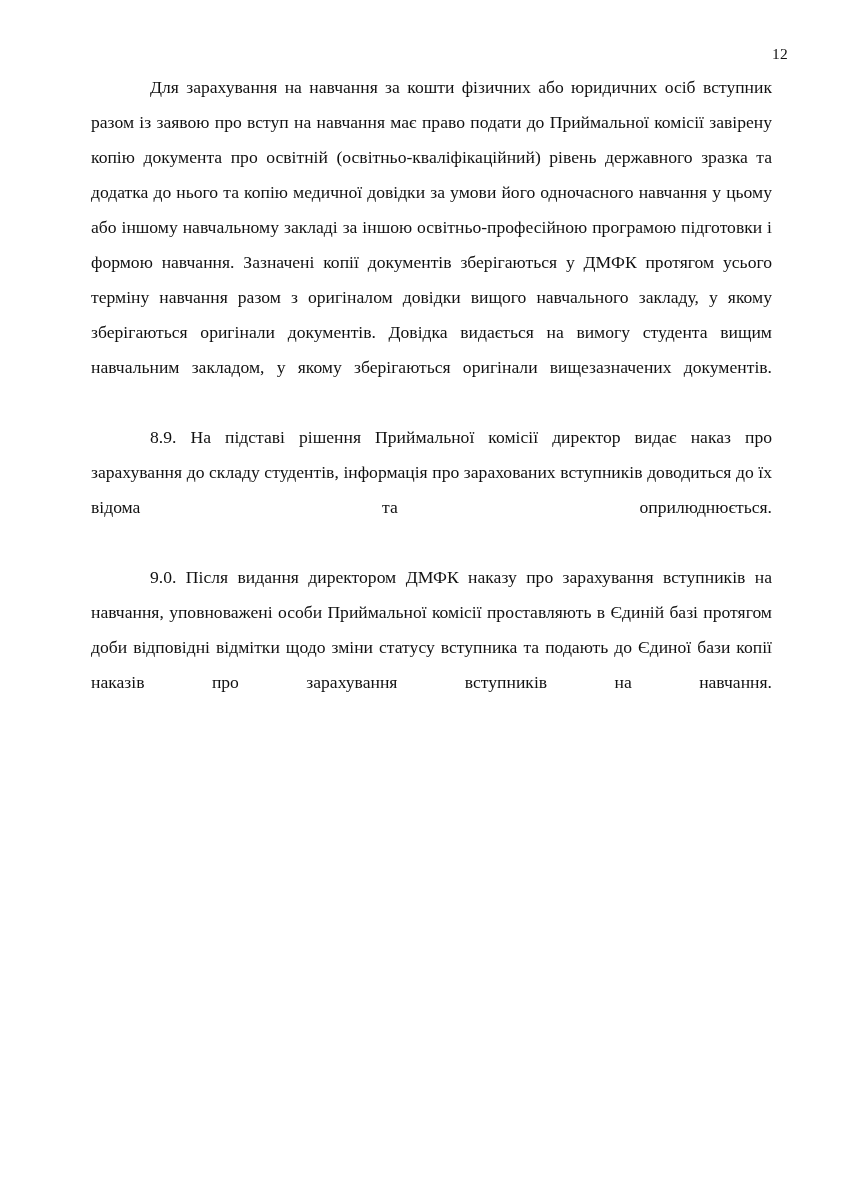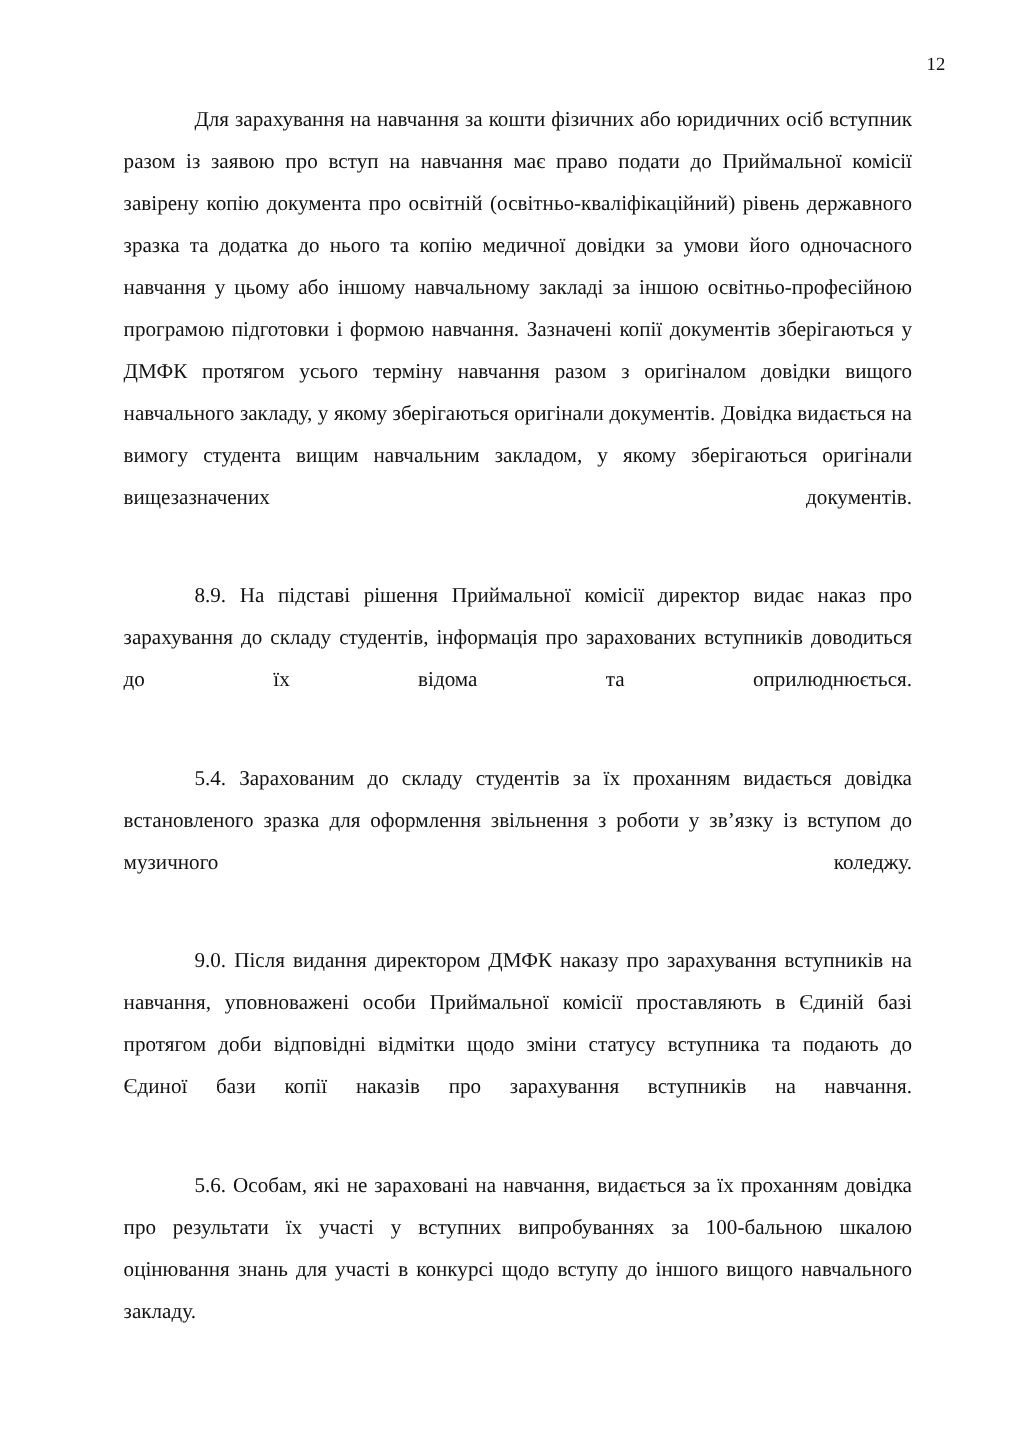--- a/index.html
+++ b/index.html
@@ -39,21 +39,21 @@
   }
 
   .content {
     position: absolute;
     top: 70px;
     left: 91px;
     width: 681px;
   }
 
   p.para {
-    margin: 12px;
+    margin: 0;
     padding: 0;
     font-size: 17.6px;
     line-height: 35px;
     text-align: justify;
     text-indent: 59px;
     text-justify: inter-word;
     word-spacing: 0.1px;
     hyphens: none;
     color: #111111;
     font-family: Liberation Serif, serif;
@@ -69,18 +69,16 @@
 </head>
 <body>
 
 <div class="page">
 
   <div class="page-number">12</div>
 
   <div class="content">
     <p class="para">Для зарахування на навчання за кошти фізичних або юридичних осіб вступник разом із заявою про вступ на навчання має право подати до Приймальної комісії завірену копію документа про освітній (освітньо-кваліфікаційний) рівень державного зразка та додатка до нього та копію медичної довідки за умови його одночасного навчання у цьому або іншому навчальному закладі за іншою освітньо-професійною програмою підготовки і формою навчання. Зазначені копії документів зберігаються у ДМФК протягом усього терміну навчання разом з оригіналом довідки вищого навчального закладу, у якому зберігаються оригінали документів. Довідка видається на вимогу студента вищим навчальним закладом, у якому зберігаються оригінали вищезазначених документів.</p>
     <p class="para">8.9. На підставі рішення Приймальної комісії директор видає наказ про зарахування до складу студентів, інформація про зарахованих вступників доводиться до їх відома та оприлюднюється.</p>
-    <p class="para">5.4. Зарахованим до складу студентів за їх проханням видається довідка встановленого зразка для оформлення звільнення з роботи у зв’язку із вступом до музичного коледжу.</p>
     <p class="para">9.0. Після видання директором ДМФК наказу про зарахування вступників на навчання, уповноважені особи Приймальної комісії проставляють в Єдиній базі протягом доби відповідні відмітки щодо зміни статусу вступника та подають до Єдиної бази копії наказів про зарахування вступників на навчання.</p>
-    <p class="para">5.6. Особам, які не зараховані на навчання, видається за їх проханням довідка про результати їх участі у вступних випробуваннях за 100-бальною шкалою оцінювання знань для участі в конкурсі щодо вступу до іншого вищого навчального закладу.</p>
   </div>
 
 </div>
 
 </body></html>

